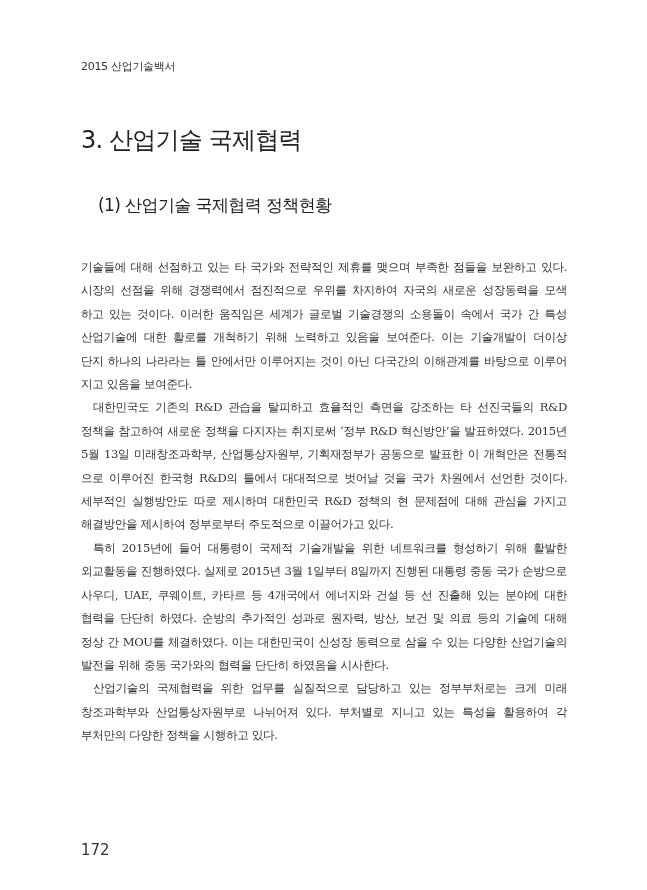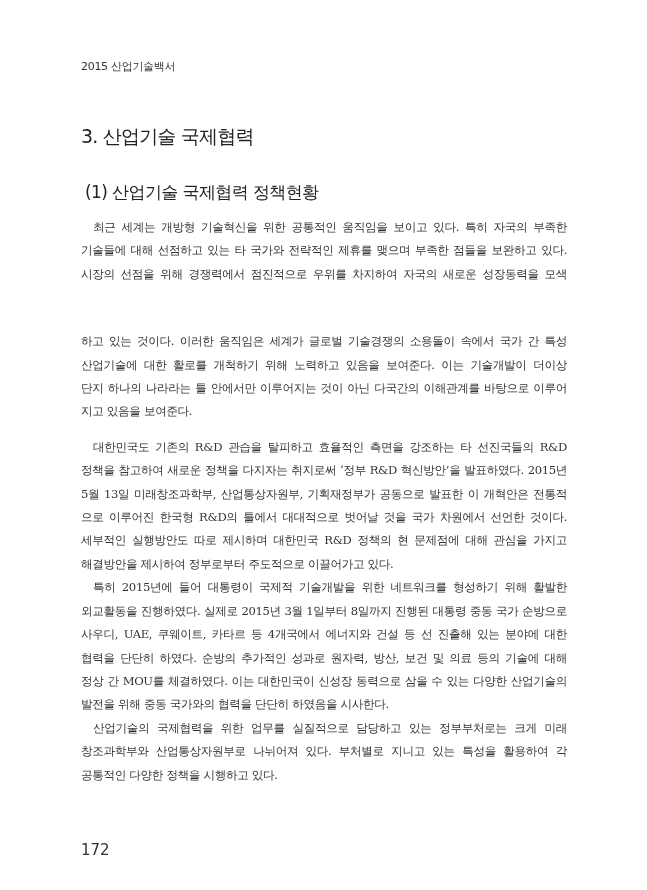--- a/index.html
+++ b/index.html
@@ -6,24 +6,24 @@
   body { width: 647px; height: 890px; position: relative; overflow: hidden; }
   .page { position: absolute; left: 0; top: 12px; width: 647px; height: 890px; background: #fff; }
   .running-head {
     position: absolute; left: 81px; top: 47px;
     font-family: "DejaVu Sans", sans-serif; font-size: 11px; color: #333;
     letter-spacing: -0.3px;
   }
   .chapter-title {
     position: absolute; left: 81px; top: 112px; margin: 0;
     font-family: "DejaVu Sans", sans-serif; font-weight: normal;
-    font-size: 19px; color: #222; letter-spacing: -0.8px;
+    font-size: 24px; color: #222; letter-spacing: -0.8px;
   }
   .section-title {
-    position: absolute; left: 81px; top: 165px; margin: 4px;
+    position: absolute; left: 81px; top: 165px; margin: 17px;
     font-family: "DejaVu Sans", sans-serif; font-weight: normal;
     font-size: 17px; color: #222; letter-spacing: -0.6px;
   }
   .body {
     position: absolute; left: 81px; top: 204px; width: 486px;
     font-family: "DejaVu Serif", serif; font-size: 11.6px; color: #333;
     line-height: 23.4px; letter-spacing: -0.35px;
   }
   .body .line { display: block; white-space: nowrap; text-align: justify; text-align-last: justify; }
   .body .line.last { text-align-last: left; }
@@ -36,45 +36,44 @@
 </head>
 <body>
 
 <div class="page">
   <div class="running-head">2015 산업기술백서</div>
   <h1 class="chapter-title">3. 산업기술 국제협력</h1>
   <h2 class="section-title">(1) 산업기술 국제협력 정책현황</h2>
 
   <div class="body">
     <div>
-      <span class="line first" style="white-space: nowrap;">최근 세계는 개방형 기술혁신을 위한 공통적인 움직임을 보이고 있다. 특히 자국의 부족한</span>
-      <span class="line" style="white-space: nowrap;">기술들에 대해 선점하고 있는 타 국가와 전략적인 제휴를 맺으며 부족한 점들을 보완하고 있다.</span>
+      <span class="line" style="white-space: nowrap; margin-top: 40px;">기술들에 대해 선점하고 있는 타 국가와 전략적인 제휴를 맺으며 부족한 점들을 보완하고 있다.</span>
       <span class="line" style="white-space: nowrap;">시장의 선점을 위해 경쟁력에서 점진적으로 우위를 차지하여 자국의 새로운 성장동력을 모색</span>
-      <span class="line" style="white-space: nowrap; margin-top: 44px;">하고 있는 것이다. 이러한 움직임은 세계가 글로벌 기술경쟁의 소용돌이 속에서 국가 간 특성</span>
+      <span class="line" style="white-space: nowrap;">하고 있는 것이다. 이러한 움직임은 세계가 글로벌 기술경쟁의 소용돌이 속에서 국가 간 특성</span>
       <span class="line" style="white-space: nowrap;">산업기술에 대한 활로를 개척하기 위해 노력하고 있음을 보여준다. 이는 기술개발이 더이상</span>
       <span class="line" style="white-space: nowrap;">단지 하나의 나라라는 틀 안에서만 이루어지는 것이 아닌 다국간의 이해관계를 바탕으로 이루어</span>
       <span class="line last" style="white-space: nowrap;">지고 있음을 보여준다.</span>
     </div>
     <div>
-      <span class="line first" style="white-space: nowrap; margin-top: 12px;">대한민국도 기존의 R&amp;D 관습을 탈피하고 효율적인 측면을 강조하는 타 선진국들의 R&amp;D</span>
+      <span class="line first" style="white-space: nowrap;">대한민국도 기존의 R&amp;D 관습을 탈피하고 효율적인 측면을 강조하는 타 선진국들의 R&amp;D</span>
       <span class="line" style="white-space: nowrap;">정책을 참고하여 새로운 정책을 다지자는 취지로써 ‘정부 R&amp;D 혁신방안’을 발표하였다. 2015년</span>
       <span class="line" style="white-space: nowrap;">5월 13일 미래창조과학부, 산업통상자원부, 기획재정부가 공동으로 발표한 이 개혁안은 전통적</span>
       <span class="line" style="white-space: nowrap;">으로 이루어진 한국형 R&amp;D의 틀에서 대대적으로 벗어날 것을 국가 차원에서 선언한 것이다.</span>
       <span class="line" style="white-space: nowrap;">세부적인 실행방안도 따로 제시하며 대한민국 R&amp;D 정책의 현 문제점에 대해 관심을 가지고</span>
       <span class="line last" style="white-space: nowrap;">해결방안을 제시하여 정부로부터 주도적으로 이끌어가고 있다.</span>
     </div>
     <div>
       <span class="line first" style="white-space: nowrap;">특히 2015년에 들어 대통령이 국제적 기술개발을 위한 네트워크를 형성하기 위해 활발한</span>
       <span class="line" style="white-space: nowrap;">외교활동을 진행하였다. 실제로 2015년 3월 1일부터 8일까지 진행된 대통령 중동 국가 순방으로</span>
       <span class="line" style="white-space: nowrap;">사우디, UAE, 쿠웨이트, 카타르 등 4개국에서 에너지와 건설 등 선 진출해 있는 분야에 대한</span>
       <span class="line" style="white-space: nowrap;">협력을 단단히 하였다. 순방의 추가적인 성과로 원자력, 방산, 보건 및 의료 등의 기술에 대해</span>
       <span class="line" style="white-space: nowrap;">정상 간 MOU를 체결하였다. 이는 대한민국이 신성장 동력으로 삼을 수 있는 다양한 산업기술의</span>
       <span class="line last" style="white-space: nowrap;">발전을 위해 중동 국가와의 협력을 단단히 하였음을 시사한다.</span>
     </div>
     <div>
       <span class="line first" style="white-space: nowrap;">산업기술의 국제협력을 위한 업무를 실질적으로 담당하고 있는 정부부처로는 크게 미래</span>
       <span class="line" style="white-space: nowrap;">창조과학부와 산업통상자원부로 나뉘어져 있다. 부처별로 지니고 있는 특성을 활용하여 각</span>
-      <span class="line last" style="white-space: nowrap;">공통적인 다양한 정책을 시행하고 있다.</span>
+      <span class="line last" style="white-space: nowrap;">부처만의 다양한 정책을 시행하고 있다.</span>
     </div>
   </div>
 
   <div class="page-number">172</div>
 </div>
 
 </body></html>

